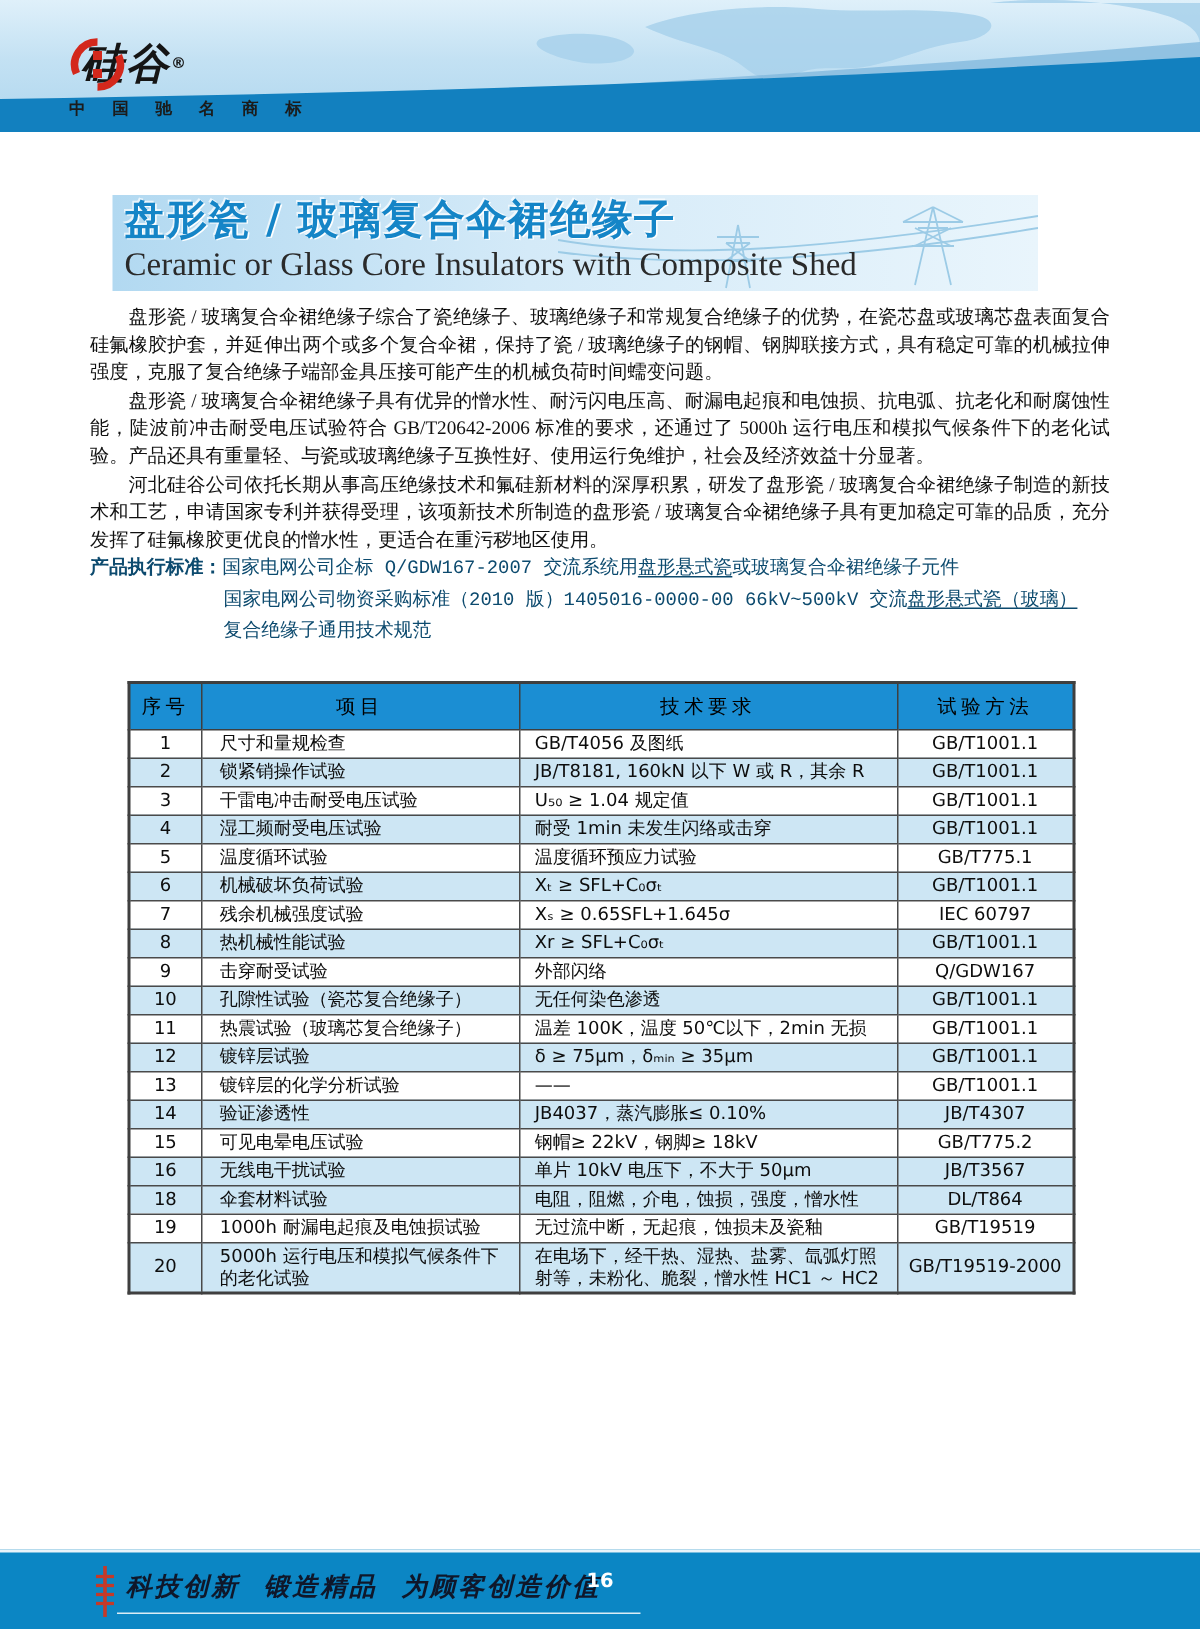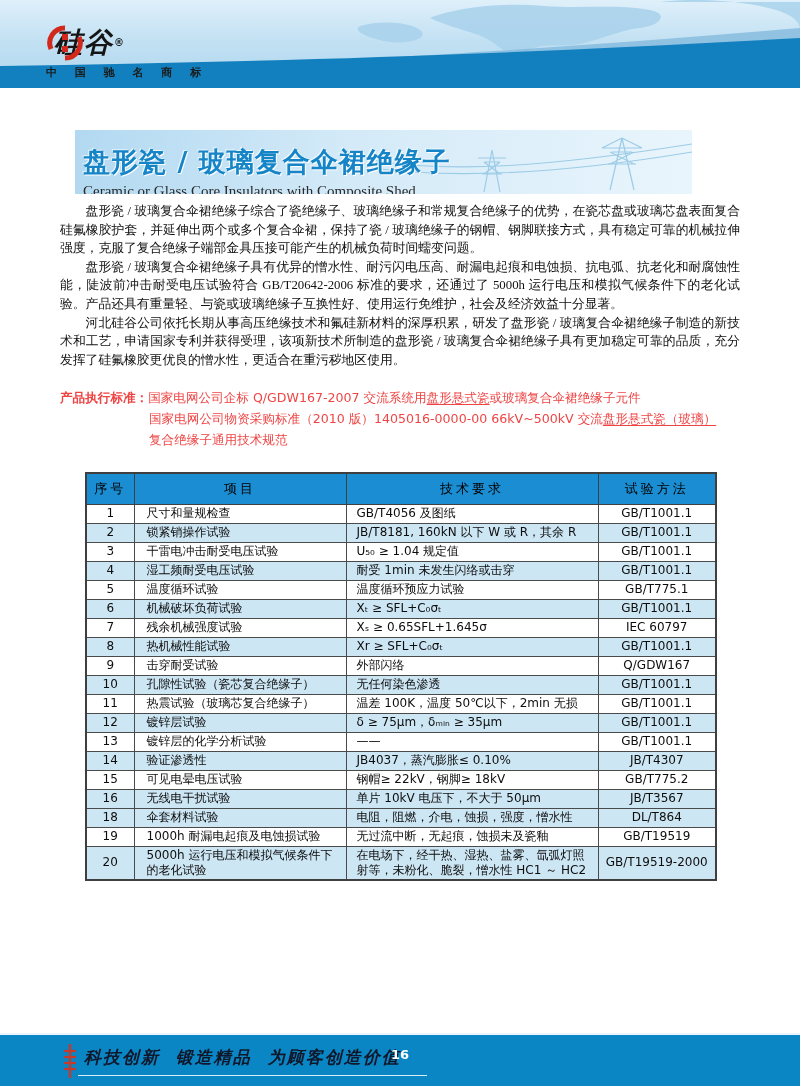--- a/index.html
+++ b/index.html
@@ -16,30 +16,30 @@
   .logo-mark { width:38px; height:38px; }
   .logo-text { font-size:28px; font-weight:bold; color:#151515; font-style:italic;
                letter-spacing:2px; line-height:38px; margin-left:8px; }
   .logo-reg { font-size:10px; vertical-align:top; font-style:normal; }
   .logo-sub { margin-top:3px; font-size:11px; font-weight:bold; color:#1b1b1b; letter-spacing:7px; }
 
   
   .banner { position:absolute; top:130px; left:75px; width:617px; height:64px;
             background:linear-gradient(90deg,#b2d9f1 0%,#d4eaf8 45%,#e9f5fc 100%); overflow:hidden; }
   .banner svg { position:absolute; top:0; right:0; }
-  .banner-inner { position:relative; padding:16px 0 0 8px; }
+  .banner-inner { position:relative; padding:1px 0 0 8px; }
   .banner-title { font-size:27px; font-weight:bold; color:#1585c7; letter-spacing:1px;
                   text-shadow:1px 1px 0 #fff, -1px -1px 0 rgba(255,255,255,.7); line-height:32px; }
-  .banner-sub { font-family:"Liberation Serif","DejaVu Serif",serif; font-size:15px; color:#2a2a2a; line-height:26px; }
+  .banner-sub { font-family:"Liberation Serif","DejaVu Serif",serif; font-size:22px; color:#2a2a2a; line-height:26px; }
 
   
   .content { position:absolute; top:202px; left:60px; width:680px; }
   .para { font-family:"Liberation Serif","DejaVu Serif",serif; font-size:12.8px; line-height:18.6px;
           color:#101010; text-align:justify; text-indent:2em; }
-  .standards { margin-top:18px; font-size:12.6px; color:#ef4444; line-height:21px; }
+  .standards { font-size:12.6px; color:#0c4a6e; line-height:21px;font-family:Liberation Mono, monospace; }
   .std-line { white-space:nowrap; }
   .std-line.indent { margin-left:89px; }
   .std-label { font-weight:bold; }
   .u { text-decoration:underline; text-underline-offset:2px; }
 
   
   .tbl-wrap { margin:22px 0 0 25px; }
   table.test { border-collapse:collapse; width:630px; table-layout:fixed;
                border:2px solid #3f3f3f; font-size:12px; color:#0d0d0d; }
   table.test th { background:#1b8ed3; color:#000000; font-weight:normal; font-size:13px;

